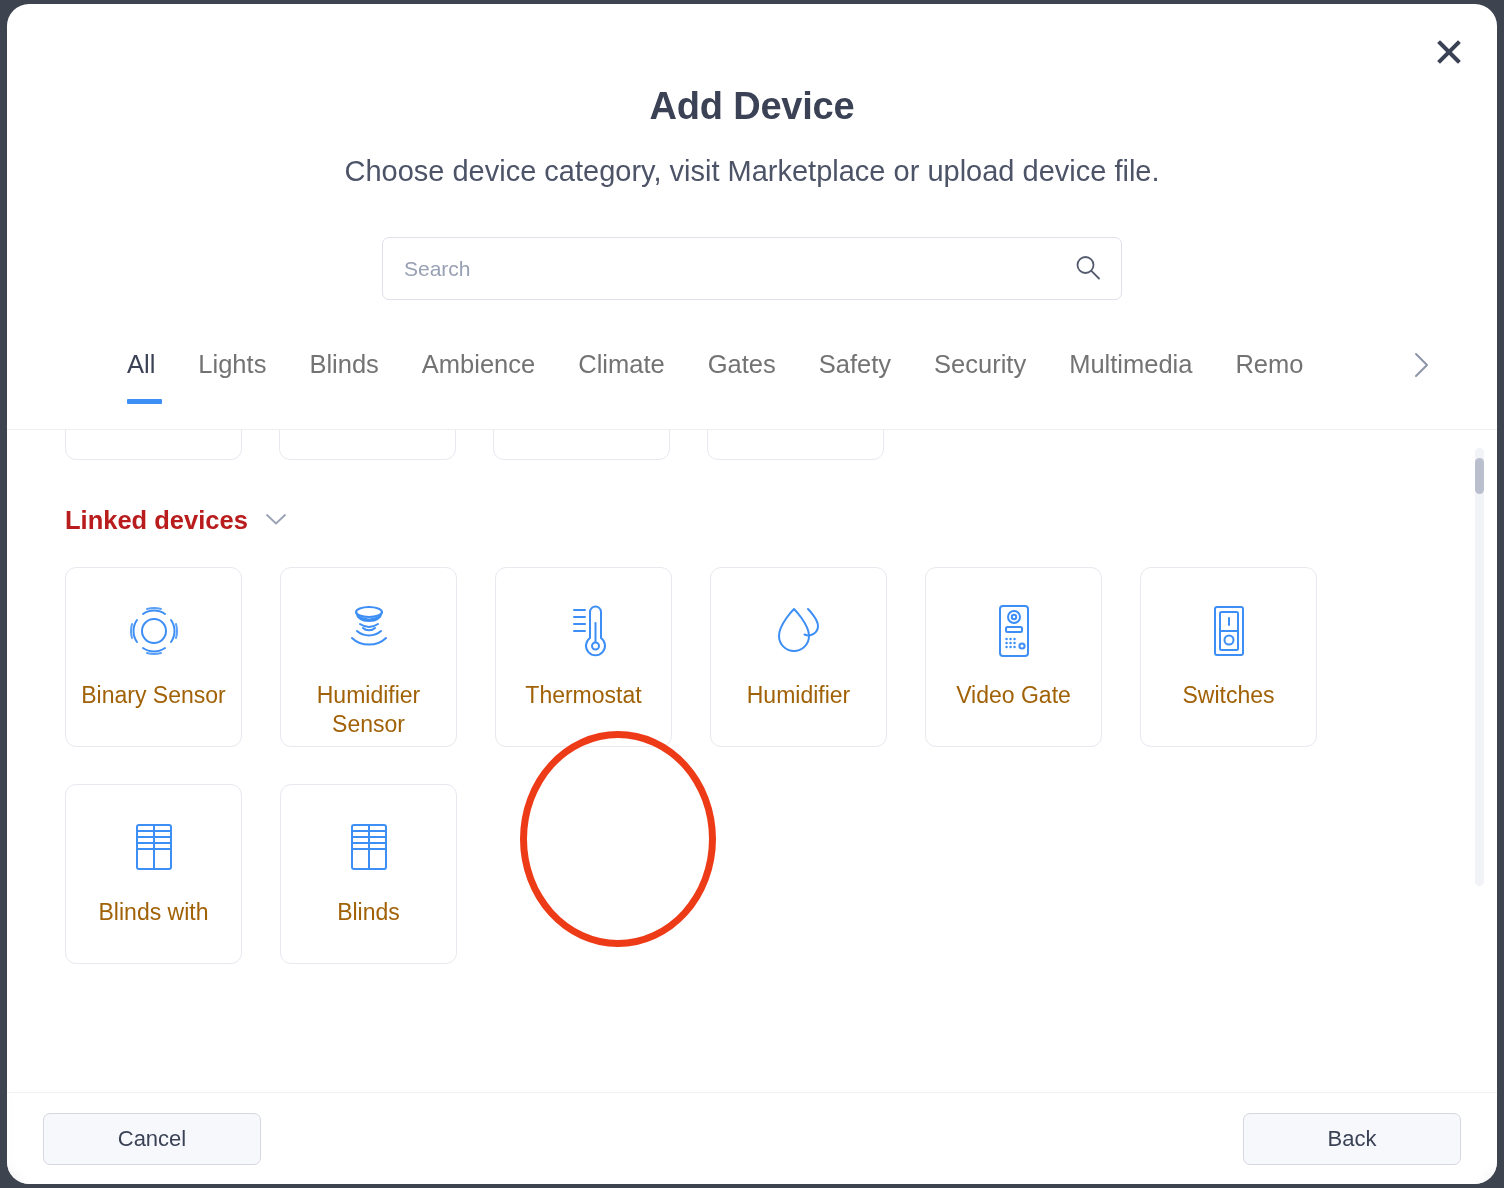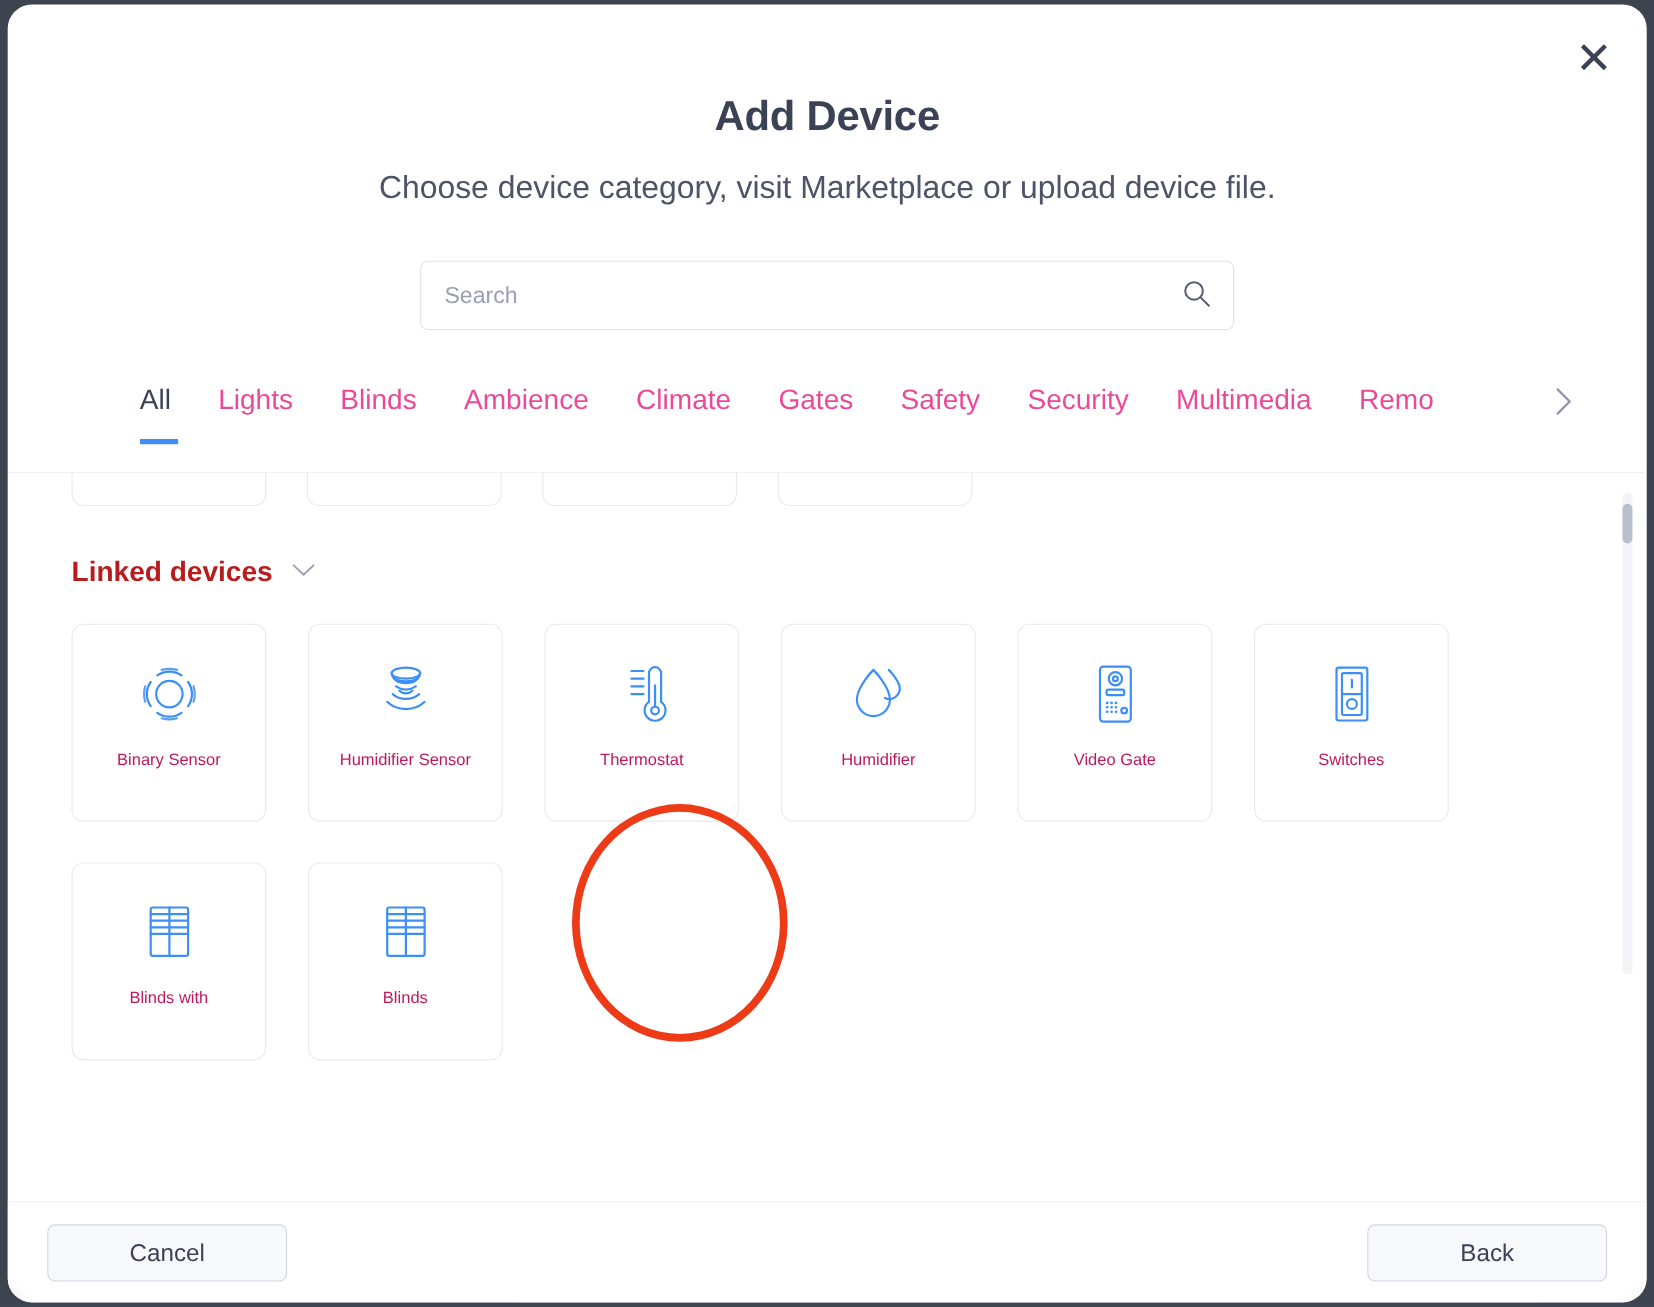--- a/index.html
+++ b/index.html
@@ -113,21 +113,21 @@
     display: flex;
     align-items: flex-start;
     gap: 0;
     flex: 1;
     overflow: hidden;
     white-space: nowrap;
   }
   .tab {
     position: relative;
     font-size: 25.5px;
-    color: #ec4899;
+    color: #737373;
     padding: 0 0 26px 0;
     margin-right: 43px;
     cursor: pointer;
     line-height: 1;
     background: none;
     border: none;
     font-family: "Liberation Sans", sans-serif;
   }
   .tab.active { color: #3b4256; }
   .tab.active::after {
@@ -219,22 +219,22 @@
   }
   .card-icon {
     height: 72px;
     display: flex;
     align-items: center;
     justify-content: center;
     color: #3d8ff5;
   }
   .card-label {
     margin-top: 14px;
-    font-size: 15px;
-    color: #be185d;
+    font-size: 23px;
+    color: #a16207;
     text-align: center;
     line-height: 1.28;
     padding: 0 8px;
     width: 100%;
   }
 
   
   .scrollbar {
     position: absolute;
     right: 13px;

